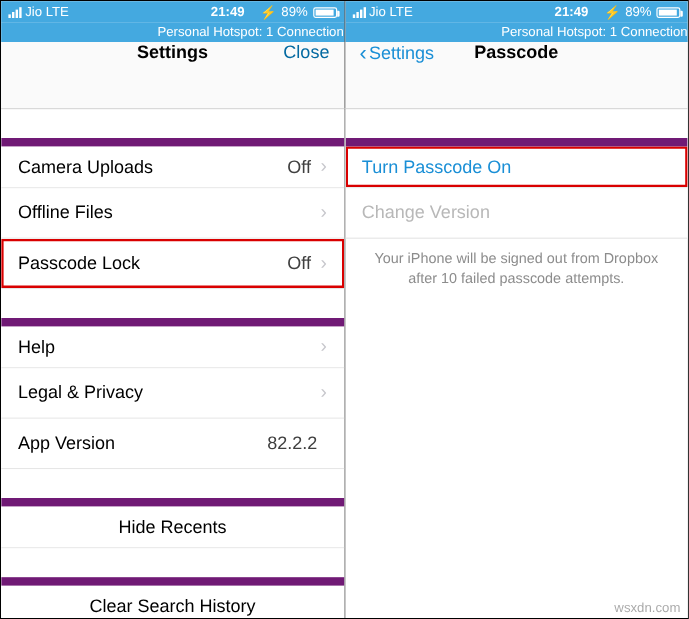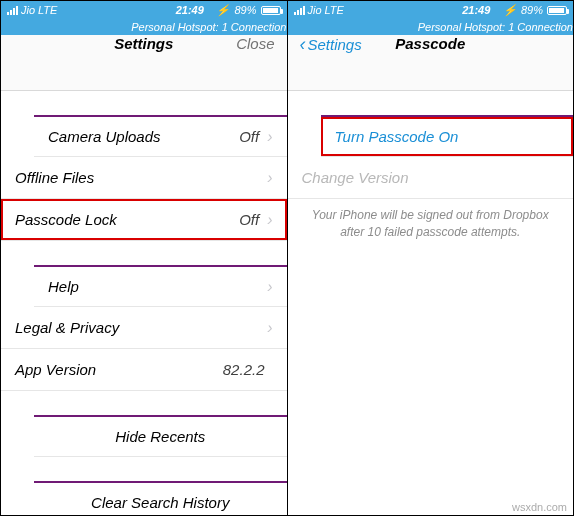--- a/index.html
+++ b/index.html
@@ -6,21 +6,21 @@
     body {
       font-family: -apple-system, BlinkMacSystemFont, "Helvetica Neue", sans-serif;
       background: #fff;
       width: 574px;
       height: 516px;
       overflow: hidden;
       font-size: 14px;
       color: #000;
     }
     .container { display: flex; width: 100%; height: 100%; border: 1px solid #000; }
-    .pane { flex: 1; display: flex; flex-direction: column; background: #fff; font-style: italic; }
+    .pane { flex: 1; display: flex; flex-direction: column; background: #fff; }
     .pane-left { border-right: 1px solid #000; }
     
     .statusbar {
       background: #44a9e0;
       color: #fff;
       height: 18px;
       display: flex;
       align-items: center;
       font-size: 11px;
       padding: 0 6px;
@@ -49,35 +49,35 @@
       height: 56px;
       display: flex;
       align-items: flex-start;
       padding: 0 12px;
       border-bottom: 1px solid #d9d9d9;
       background: #fafafa;
       position: relative;
     }
     .nav-back { color: #1a8fd6; font-size: 15px; display: flex; align-items: center; gap: 2px; }
     .nav-title { position: absolute; left: 50%; transform: translateX(-50%); font-weight: 600; font-size: 15px; }
-    .nav-right { margin-left: auto; color: #737373; font-size: 15px; }
+    .nav-right { margin-left: auto; color: #0369a1; font-size: 15px; }
     .chevron-back { font-size: 18px; line-height: 1; }
     
     .content { flex: 1; background: #fff; overflow: hidden; }
     .gap { height: 24px; background: #fff; }
     .row {
       height: 42px;
       display: flex;
       align-items: center;
       padding: 0 14px;
       border-bottom: 1px solid #e6e6e6;
       background: #fff;
       font-size: 15px;
     }
-    .row.first { border-top: 2px solid #701a75; margin-left: 33px; }
+    .row.first { border-top: 7px solid #701a75; }
     .row-label { flex: 1; color: #000; }
     .row-value { color: #404040; margin-right: 8px; }
     .chevron { color: #c7c7cc; font-size: 16px; }
     .row.center { justify-content: center; font-size: 15px; }
     .row.link .row-label { color: #1a8fd6; }
     .row.disabled .row-label { color: #b8b8b8; }
     .hl-red { box-shadow: inset 0 0 0 2px #d90000; }
     .footer-note { padding: 8px 14px; font-size: 12px; color: #8c8c8c; line-height: 1.4; text-align: center; }
     .watermark {
       position: absolute; right: 6px; bottom: 2px; font-size: 11px; color: rgba(0,0,0,0.35);

